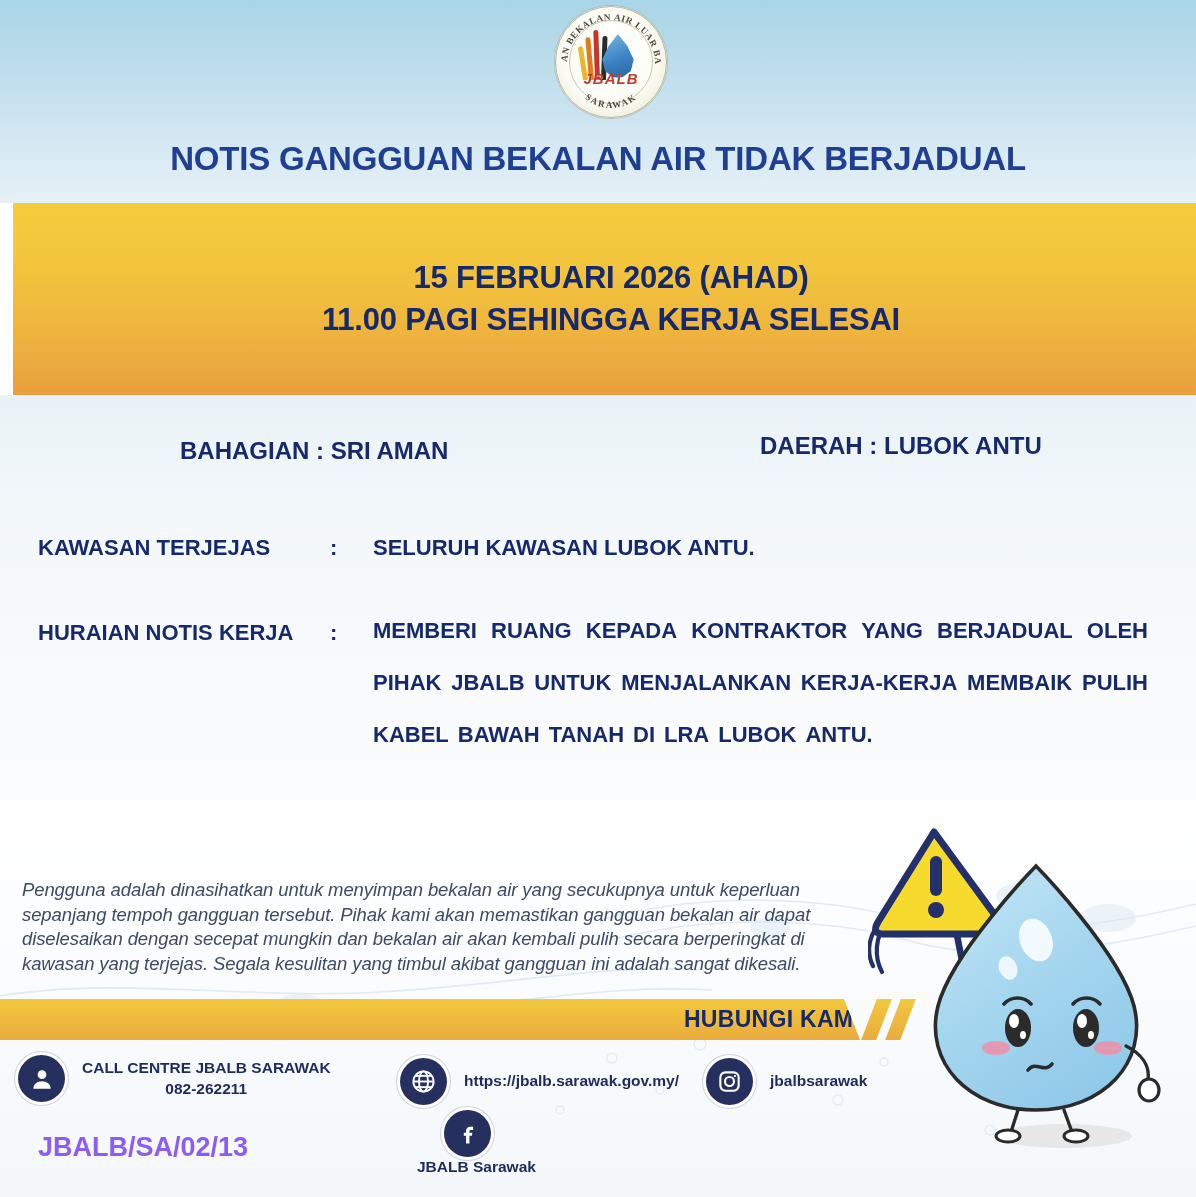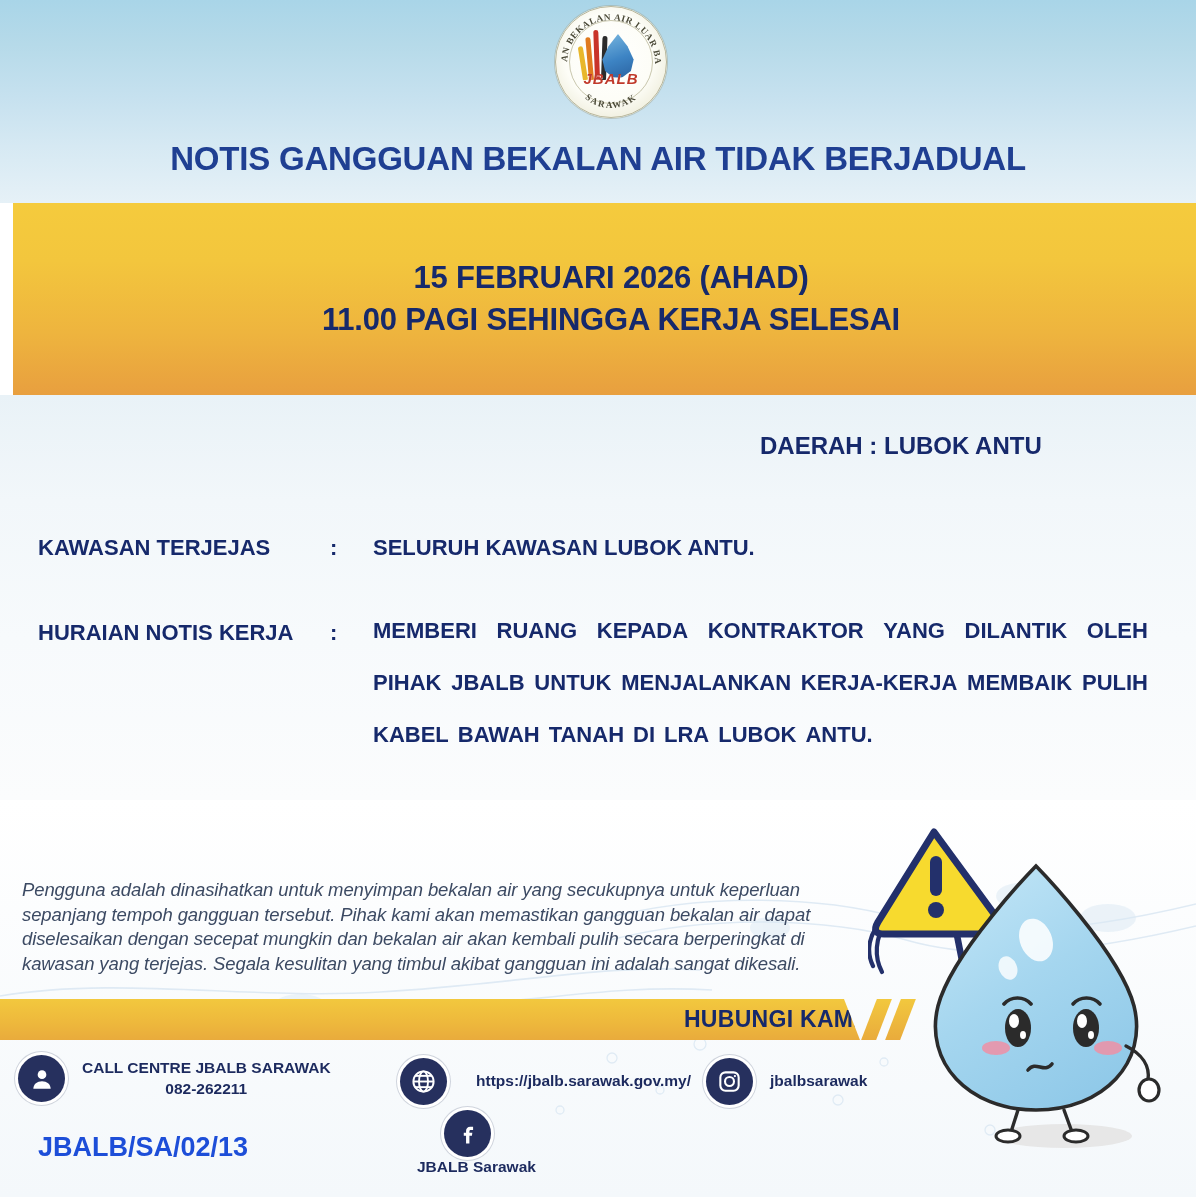--- a/index.html
+++ b/index.html
@@ -172,21 +172,21 @@
     position:absolute; top:999px; height:41px; width:15px;
     background:linear-gradient(180deg,#f2c83e 0%, #e9ab3c 100%);
     transform:skewX(-21deg);
   }
   .slash.s1 { left:869px; }
   .slash.s2 { left:893px; }
 
   
   .contact-item { position:absolute; display:flex; align-items:center; }
   .ci-call  { left:18px;  top:1055px; }
-  .ci-web   { left:400px; top:1058px;gap:12px; }
+  .ci-web   { left:400px; top:1058px; }
   .ci-insta { left:706px; top:1058px; }
   .ci-fb    { left:400px; top:1110px;flex-direction:column; }
 
   .ci-icon {
     width:47px; height:47px; border-radius:50%;
     background:#26305e;
     display:flex; align-items:center; justify-content:center;
     color:#ffffff;
     box-shadow:0 0 0 3px #ffffff, 0 0 0 4px #cfd4dd;
     flex:0 0 auto;
@@ -196,21 +196,21 @@
   .ci-text .l1 {
     font-size:15.5px; font-weight:bold; color:#1c2a5e; white-space:nowrap; line-height:1.35;
   }
   .ci-text .l2 {
     font-size:15.5px; font-weight:bold; color:#1c2a5e; white-space:nowrap; line-height:1.35;text-align:center;
   }
 
   
   .ref-code {
     position:absolute; left:38px; top:1132px;
-    font-size:27px; font-weight:bold; color:#1d4ed8; white-space:nowrap;
+    font-size:27px; font-weight:bold; color:#8b5cf6; white-space:nowrap;
   }
 
   
   .mascot { position:absolute; left:868px; top:818px; width:328px; height:348px; }
   .mascot svg { display:block; width:328px; height:348px; }
 </style>
 </head>
 <body>
 
 <div class="poster">
@@ -248,40 +248,41 @@
   <div class="main-title">NOTIS GANGGUAN BEKALAN AIR TIDAK BERJADUAL</div>
 
   <div class="date-banner">
     <div class="date-line">15 FEBRUARI 2026 (AHAD)</div>
     <div class="date-line">11.00 PAGI SEHINGGA KERJA SELESAI</div>
   </div>
 
   <div class="body-area">
 
     <div class="div-row">
+      <div class="div-bahagian">BAHAGIAN : SRI AMAN</div>
       <div class="div-daerah">DAERAH : LUBOK ANTU</div>
     </div>
 
     <div class="field-row kawasan">
       <div class="field-label">KAWASAN TERJEJAS</div>
       <div class="field-colon">:</div>
       <div class="field-value">SELURUH KAWASAN LUBOK ANTU.</div>
     </div>
 
     <div class="field-row huraian">
       <div class="field-label">HURAIAN NOTIS KERJA</div>
       <div class="field-colon">:</div>
       <div class="field-value">
         <div class="jline">
             <span>MEMBERI</span>
             <span>RUANG</span>
             <span>KEPADA</span>
             <span>KONTRAKTOR</span>
             <span>YANG</span>
-            <span>DILANTIK</span>
+            <span>BERJADUAL</span>
             <span>OLEH</span>
           </div>
         <div class="jline">
             <span>PIHAK</span>
             <span>JBALB</span>
             <span>UNTUK</span>
             <span>MENJALANKAN</span>
             <span>KERJA-KERJA</span>
             <span>MEMBAIK</span>
             <span>PULIH</span>

